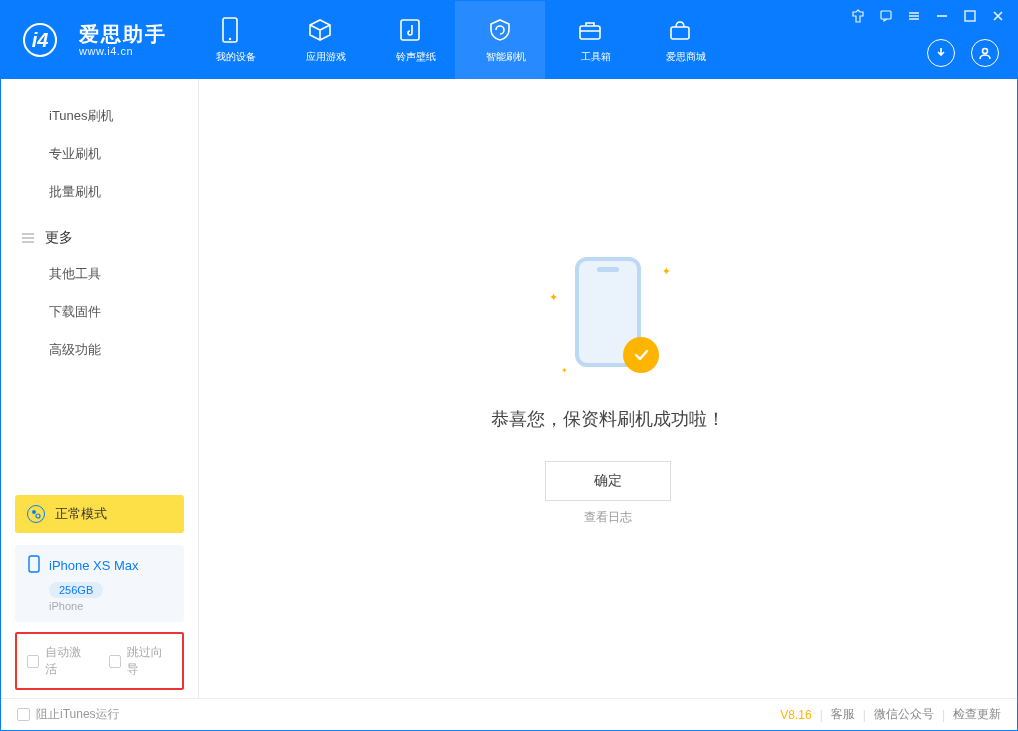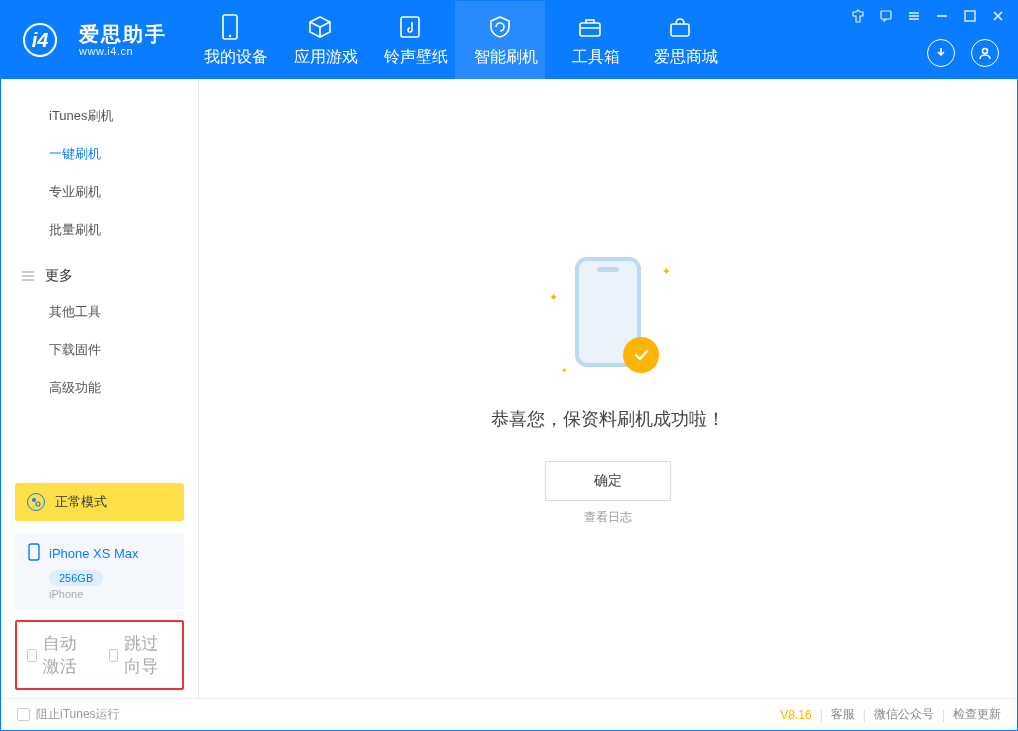--- a/index.html
+++ b/index.html
@@ -8,40 +8,40 @@
 .header { height: 78px; background: linear-gradient(to bottom, #0a7cff, #0a7cff); display: flex; align-items: stretch; color: #fff; position: relative; }
 .logo-area { display: flex; align-items: center; padding: 0 18px 0 22px; gap: 22px; }
 .logo-circle { width: 34px; height: 34px; border: 2.5px solid #fff; border-radius: 50%; display: flex; align-items: center; justify-content: center; font-weight: bold; font-style: italic; font-size: 20px; }
 .logo-text { display: flex; flex-direction: column; line-height: 1.1; }
 .logo-text .main { font-size: 20px; font-weight: bold; letter-spacing: 2px; }
 .logo-text .sub { font-size: 11px; opacity: .9; letter-spacing: .5px; }
 .nav { display: flex; }
 .nav-item { width: 90px; display: flex; flex-direction: column; align-items: center; justify-content: center; gap: 6px; cursor: pointer; position: relative; }
 .nav-item.active { background: rgba(255,255,255,.12); }
 .nav-item .ico { width: 28px; height: 28px; display: flex; align-items: center; justify-content: center; }
-.nav-item .lbl { font-size: 16px; margin-left: 12px; }
+.nav-item .lbl { font-size: 10px; margin-left: 12px; }
 .win-ctrls { position: absolute; top: 6px; right: 10px; display: flex; gap: 10px; align-items: center; }
 .win-ctrls .wc { width: 18px; height: 18px; display: flex; align-items: center; justify-content: center; cursor: pointer; opacity: .9; }
 .hdr-icons { position: absolute; bottom: 12px; right: 18px; display: flex; gap: 16px; }
 .hdr-icons .hi { width: 28px; height: 28px; border: 1.8px solid #fff; border-radius: 50%; display: flex; align-items: center; justify-content: center; cursor: pointer; }
 .body { flex: 1; display: flex; min-height: 0; }
 .sidebar { width: 198px; border-right: 1px solid #e8e8e8; display: flex; flex-direction: column; padding-top: 18px; }
 .sb-group-hdr { display: flex; align-items: center; gap: 10px; padding: 8px 20px; font-size: 14px; color: #333; font-weight: 500; }
 .sb-group-hdr .sbi { width: 14px; height: 14px; display:flex; align-items:center; justify-content:center; color:#0a7cff; }
 .sb-item { padding: 10px 20px 10px 48px; font-size: 13px; color: #555; cursor: pointer; }
 .sb-item.active { color: #0a7cff; }
 .sb-spacer { flex: 1; }
 .sb-card { margin: 6px 14px; background: #fde047; border-radius: 3px; padding: 10px 12px; display: flex; gap: 10px; align-items: center; font-size: 13px; color: #333; }
 .sb-card .ci { width: 18px; height: 18px; border: 1.5px solid #0a7cff; border-radius: 50%; position: relative; flex-shrink: 0; display:flex; align-items:center; justify-content:center; }
 .dev-card { margin: 6px 14px 10px; background: #f4f8fc; border-radius: 3px; padding: 10px 12px; }
 .dev-card .dv-row { display: flex; align-items: center; gap: 8px; color: #0a7cff; font-size: 13px; font-weight: 500; }
 .dev-card .badge { display: inline-block; background: #e0edfb; color: #0a7cff; border-radius: 10px; padding: 2px 10px; font-size: 11px; margin: 6px 0 2px 22px; }
 .dev-card .dv-sub { font-size: 11px; color: #aaa; margin-left: 22px; }
 .opt-box { margin: 0 14px 8px; border: 2px solid #e33; border-radius: 2px; padding: 10px; display: flex; gap: 18px; }
-.opt { display: flex; align-items: center; gap: 6px; font-size: 17px; color: #aaa; }
+.opt { display: flex; align-items: center; gap: 6px; font-size: 12px; color: #aaa; }
 .chk { width: 13px; height: 13px; border: 1px solid #ccc; border-radius: 2px; }
 .content { flex: 1; position: relative; display: flex; flex-direction: column; align-items: center; justify-content: center; }
 .illus { width: 130px; height: 130px; position: relative; margin-bottom: 26px; }
 .phone { position: absolute; left: 32px; top: 6px; width: 66px; height: 110px; border: 4px solid #bcd8f2; border-radius: 12px; background: #eaf3fc; }
 .phone::before { content:""; position:absolute; top:6px; left:50%; width:22px; height:5px; background:#bcd8f2; border-radius:3px; transform:translateX(-50%); }
 .mark { position: absolute; right: 14px; bottom: 8px; width: 36px; height: 36px; background: #ffb400; border-radius: 50%; display:flex; align-items:center; justify-content:center; }
 .spark { position:absolute; color:#ffb400; font-size:11px; }
 .msg { font-size: 18px; color: #444; margin-bottom: 30px; }
 .btn-ok { border: 1px solid #ddd; background: #fff; padding: 10px 48px; font-size: 14px; color: #444; cursor: pointer; margin-bottom: 8px; }
 .link-log { font-size: 12px; color: #999; cursor: pointer; }
@@ -166,21 +166,20 @@
             <circle cx="7" cy="5" r="2.5" fill="none" stroke="#fff" stroke-width="1.6"></circle>
             <path d="M2 13 C2 10 5 9 7 9 C9 9 12 10 12 13" fill="none" stroke="#fff" stroke-width="1.6"></path>
           </svg>
         </div>
     </div>
   </div>
 
   <div class="body">
     <div class="sidebar">
       <div class="sb-item">iTunes刷机</div>
-      <div class="sb-item active">一键刷机</div>
       <div class="sb-item">专业刷机</div>
       <div class="sb-item">批量刷机</div>
 
       <div class="sb-group-hdr" style="margin-top:10px">
         <span class="sbi" style="color:#bbb">
             <svg width="14" height="12" viewBox="0 0 14 12">
               <path d="M1 2 L13 2 M1 6 L13 6 M1 10 L13 10" stroke="#bbb" stroke-width="1.6"></path>
             </svg>
           </span>
         <span>更多</span>

